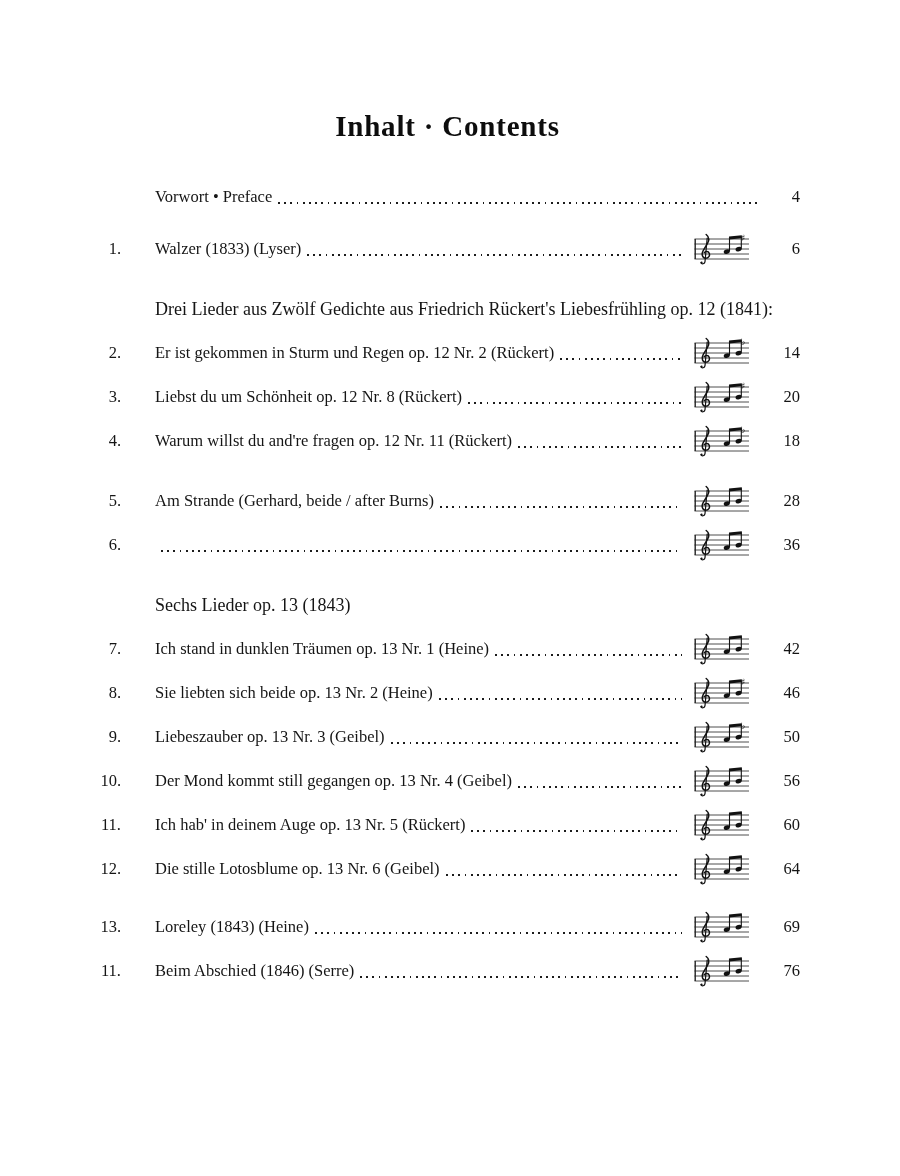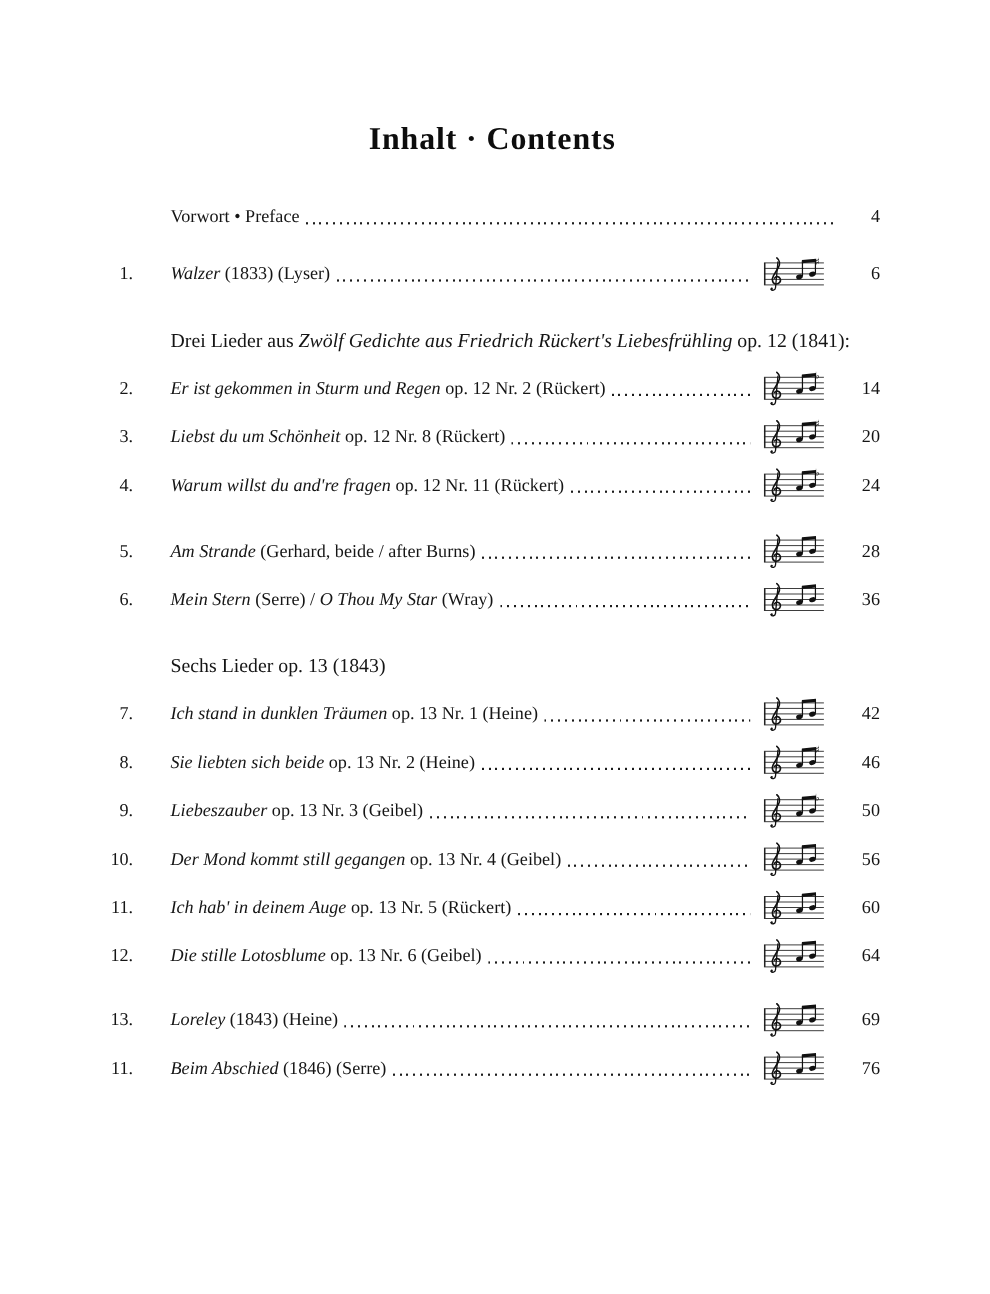--- a/index.html
+++ b/index.html
@@ -14,21 +14,21 @@
     margin:0 0 34px 0;line-height:1;color:#0d0d0d;
   }
   .row{
     display:flex;align-items:center;height:44px;font-size:16.5px;
     white-space:nowrap;
   }
   .row.header{font-size:18px;}
   .num{width:26px;margin-right:34px;text-align:right;flex:none;}
   .title-text{flex:none;}
   .seg{font-style:normal;}
-  .seg.it{font-style:italic;}
+  .seg.it{}
   .leader{flex:1;align-self:stretch;position:relative;margin:0 4px;min-width:14px;}
   .leader::after{
     content:"";position:absolute;left:2px;right:2px;bottom:15px;height:2px;
     background:repeating-linear-gradient(90deg,#1c1c1c 0 1.8px,transparent 1.8px 6.2px);
   }
   .incipit{width:56px;flex:none;margin:0 16px 0 6px;display:flex;align-items:center;}
   .incipit svg{display:block;}
   .pagecol{width:34px;flex:none;text-align:right;}
   .staff-line{stroke:#222;stroke-width:0.8;}
   .barline{fill:#222;}
@@ -153,21 +153,21 @@
         <path class="clef" stroke-width="1.2" d="M13.2 7 L11 30.6 C10.8 33 7.8 33.6 6.8 31.8"></path>
         <circle class="notehead" cx="7.6" cy="31.4" r="1"></circle>
         <ellipse class="notehead" cx="32.8" cy="20.7" rx="3.1" ry="2.2" transform="rotate(-18 32.8 20.7)"></ellipse>
         <ellipse class="notehead" cx="44.6" cy="18.2" rx="3.1" ry="2.2" transform="rotate(-18 44.6 18.2)"></ellipse>
         <line class="stem" x1="35.5" y1="20.2" x2="35.5" y2="6.2"></line>
         <line class="stem" x1="47.3" y1="17.7" x2="47.3" y2="5.2"></line>
         <polygon class="beam" points="35,5.4 47.8,4.2 47.8,7.2 35,8.4"></polygon>
         <text class="acc" x="47" y="9.5">♭</text>
       </svg>
     </span>
-    <span class="pagecol">24</span>
+    <span class="pagecol">18</span>
   </div>
 
   <div class="row entry" style="margin-top: 16px;">
     <span class="num">5.</span>
     <span class="title-text"><span class="seg it">Am Strande</span><span class="seg">  (Gerhard, beide / after Burns)</span></span>
     <span class="leader"></span>
     <span class="incipit">
       <svg width="56" height="36" viewBox="0 0 56 36" xmlns="http://www.w3.org/2000/svg">
         <rect class="barline" x="0.5" y="8" width="1.4" height="20"></rect>
         <line class="staff-line" x1="0.5" y1="8" x2="55" y2="8"></line>
@@ -184,21 +184,20 @@
         <line class="stem" x1="47.3" y1="17.7" x2="47.3" y2="5.2"></line>
         <polygon class="beam" points="35,5.4 47.8,4.2 47.8,7.2 35,8.4"></polygon>
 
       </svg>
     </span>
     <span class="pagecol">28</span>
   </div>
 
   <div class="row entry">
     <span class="num">6.</span>
-    <span class="title-text"><span class="seg it">Mein Stern</span><span class="seg">  (Serre) / </span><span class="seg it">O Thou My Star</span><span class="seg">  (Wray) </span></span>
     <span class="leader"></span>
     <span class="incipit">
       <svg width="56" height="36" viewBox="0 0 56 36" xmlns="http://www.w3.org/2000/svg">
         <rect class="barline" x="0.5" y="8" width="1.4" height="20"></rect>
         <line class="staff-line" x1="0.5" y1="8" x2="55" y2="8"></line>
         <line class="staff-line" x1="0.5" y1="13" x2="55" y2="13"></line>
         <line class="staff-line" x1="0.5" y1="18" x2="55" y2="18"></line>
         <line class="staff-line" x1="0.5" y1="23" x2="55" y2="23"></line>
         <line class="staff-line" x1="0.5" y1="28" x2="55" y2="28"></line>
         <path class="clef" stroke-width="1.5" d="M12.2 3.5 C14.8 5.5 15.4 9 13.6 12.2 L9.2 19.6 C7 23.4 8.6 27.2 11.6 27.2 C14.6 27.2 16.2 24.6 15.2 22.2 C14.3 20.2 11.4 19.9 10.2 21.8"></path>

